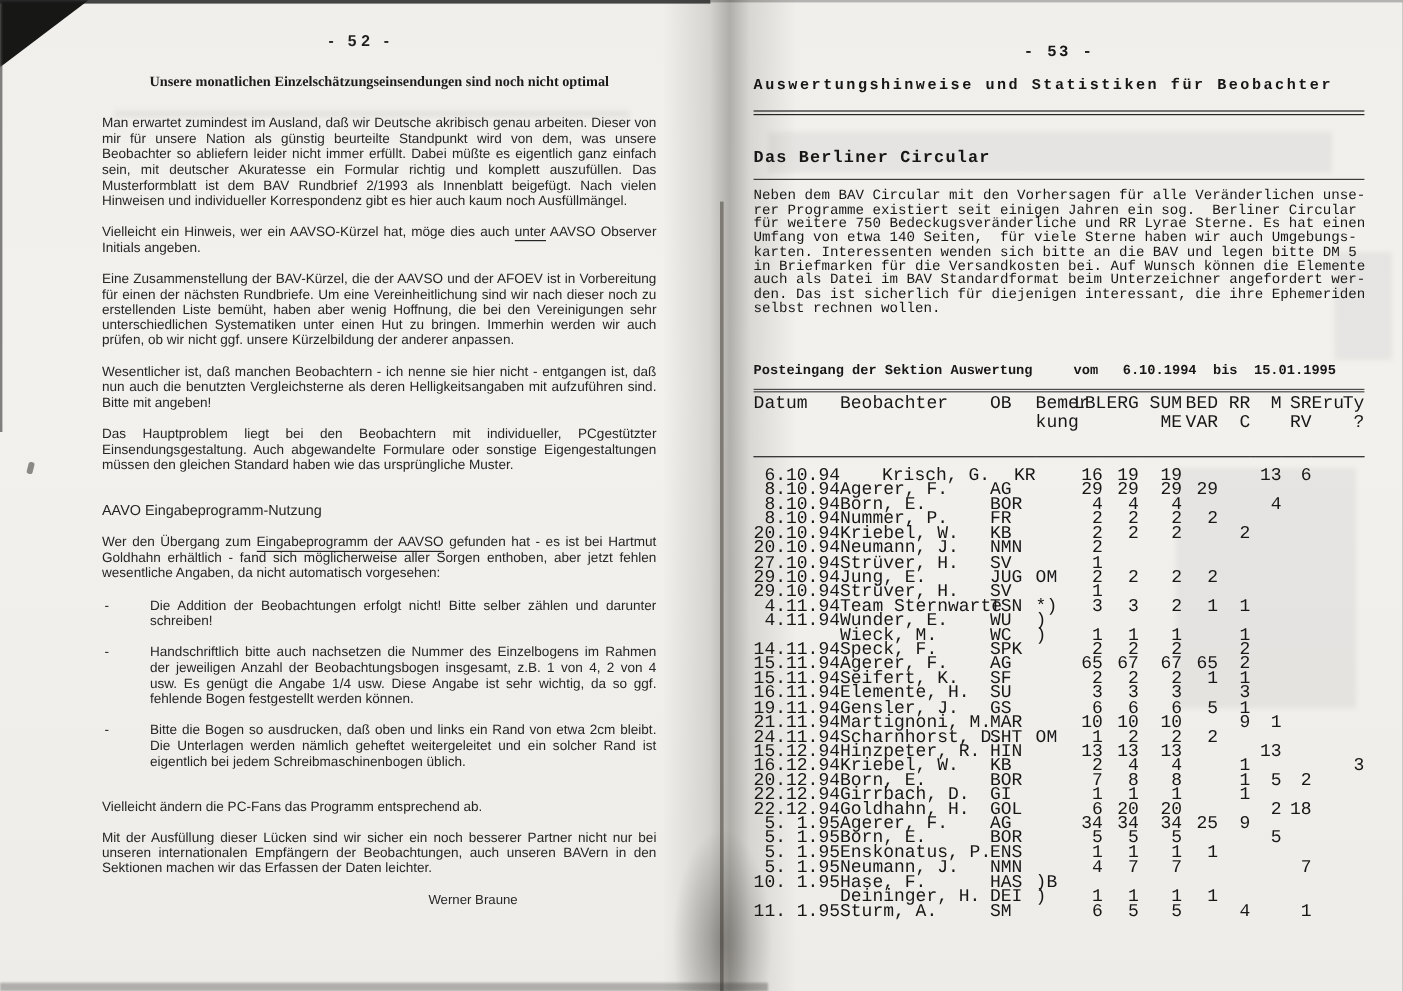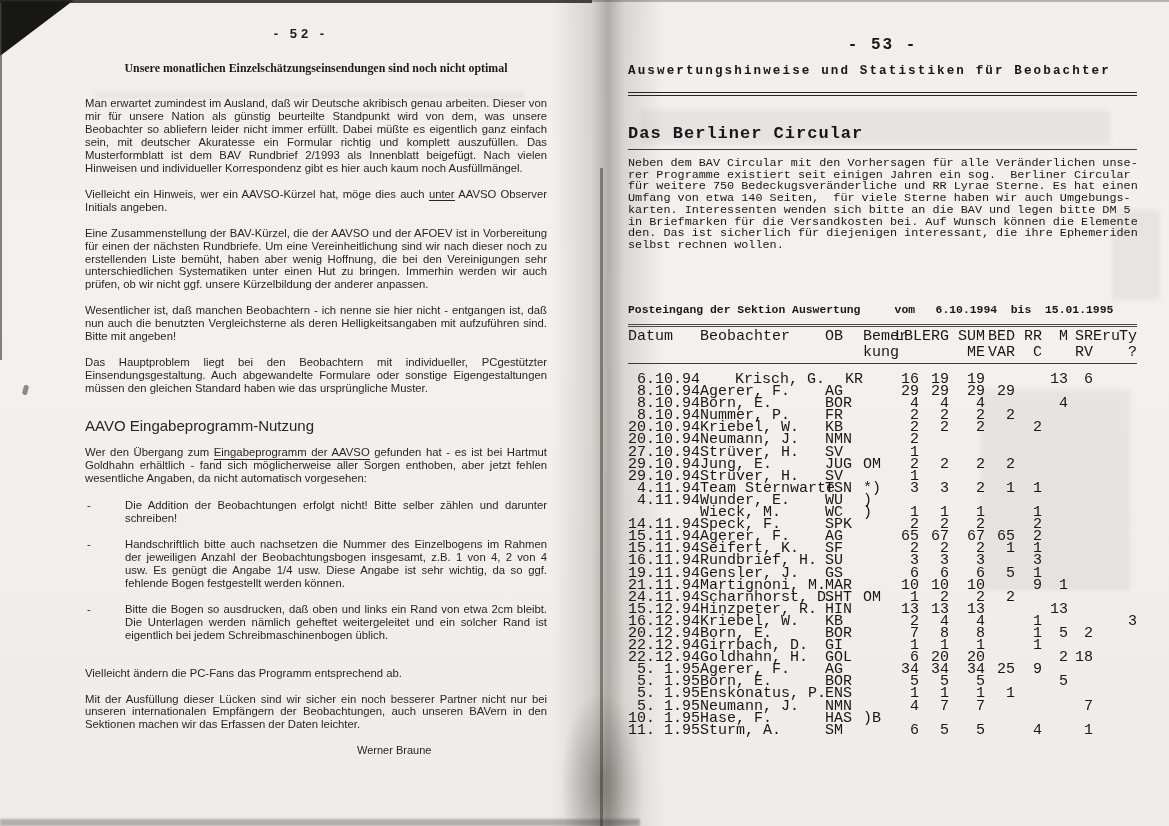--- a/index.html
+++ b/index.html
@@ -20,46 +20,46 @@
   .gutter-blob{top:690px;left:560px;width:84px;height:136px;
                background:radial-gradient(ellipse at 50% 70%,rgba(45,42,38,.38),rgba(45,42,38,0) 70%);}
   .bottom-line{top:819px;left:0;width:640px;height:7px;background:rgba(45,45,45,.32);filter:blur(1px);}
   .speck{top:385px;left:23px;width:5px;height:10px;background:rgba(55,52,48,.55);border-radius:2px;transform:rotate(14deg);}
   .smudge{background:rgba(60,58,54,.06);filter:blur(2px);}
   
   .left-col{position:absolute;left:85px;top:26px;width:462px;}
   .pagenum-l{text-align:center;margin:0 30px 20px 0;font-size:13px;font-weight:bold;letter-spacing:4px;color:#1d1d1d;}
   .l-title{text-align:center;font-weight:bold;font-size:11.9px;margin-bottom:21px;color:#1c1c1c;font-family:Liberation Serif, serif;}
   .para{font-size:11.3px;line-height:12.95px;text-align:justify;margin:0 0 13px 0;}
-  .subheading{font-size:15px;line-height:13px;margin:24px 0 14px 0;}
+  .subheading{font-size:12px;line-height:13px;margin:24px 0 14px 0;}
   .bullets{list-style:none;margin:14px 0 0 0;padding:0;}
   .bullets li{position:relative;padding-left:40px;margin-bottom:13px;
               font-size:11.3px;line-height:12.95px;text-align:justify;}
   .bullets li .dash{position:absolute;left:2px;top:0;}
   .after-list{margin-top:25px;}
   .u-seg{border-bottom:1px solid #262626;padding-bottom:.5px;}
   .signature{font-size:11px;margin-top:12px;padding-left:272px;}
   
   .mono{font-family:"Liberation Mono",monospace;color:#171717;}
   .r-abs{position:absolute;}
-  .pagenum-r{left:628px;top:36px;width:509px;text-align:center;font-size:16px;font-weight:bold;letter-spacing:2px;}
+  .pagenum-r{left:628px;top:36px;width:509px;text-align:center;font-size:13px;font-weight:bold;letter-spacing:2px;}
   .r-title{left:628px;top:64px;width:520px;font-size:12.6px;font-weight:bold;letter-spacing:2.1px;white-space:nowrap;}
   .r-title-rule{left:628px;top:92px;width:509px;height:4px;border-top:1.6px solid #242424;border-bottom:1.6px solid #242424;box-sizing:border-box;}
-  .r-sect{left:628px;top:124px;font-size:17px;font-weight:bold;letter-spacing:1px;white-space:nowrap;}
+  .r-sect{left:628px;top:124px;font-size:14px;font-weight:bold;letter-spacing:1px;white-space:nowrap;}
   .r-rule{left:628px;width:509px;height:0;border-top:1.6px solid #3a3a3a;}
   .r-para{left:628px;top:158px;font-size:11.8px;line-height:11.7px;}
   .r-para .mline{white-space:pre;}
   .r-post{left:628px;top:304px;font-size:11.4px;white-space:pre;font-weight:bold;text-align:right;}
   .r-post-rule{left:628px;top:324px;width:509px;height:3px;border-top:1.1px solid #4a4a4a;border-bottom:1.1px solid #4a4a4a;box-sizing:border-box;}
   table.report{position:absolute;left:628px;top:331px;border-collapse:collapse;table-layout:fixed;width:509px;
                font-family:"Liberation Mono",monospace;font-size:15px;color:#171717;}
   table.report td,table.report th{padding:0;margin:0;font-weight:normal;white-space:nowrap;overflow:visible;
                line-height:12.1px;height:12.1px;vertical-align:bottom;text-align:right;}
   table.report .al{text-align:left;}
-  table.report thead tr.h2 th{border-bottom:1.6px solid #3a3a3a;padding-bottom:4px;height:16px;}
+  table.report thead tr.h2 th{border-bottom:1.6px solid #3a3a3a;padding-bottom:21px;height:16px;}
   table.report tbody tr:first-child td{padding-top:5px;height:17px;text-align:right;}
   .c-name{padding-left:13px;}
   .c-ob{padding-left:13px;}
   .c-bem{padding-left:10px;font-family:Liberation Mono, monospace;}
 </style>
 </head>
 <body>
 
 <div class="scan">
 
@@ -104,20 +104,21 @@
   <div class="r-abs r-title-rule"></div>
   <div class="r-abs mono r-sect">Das Berliner Circular</div>
   <div class="r-abs r-rule" style="top:149px;"></div>
   <div class="r-abs mono r-para" id="right-para">
       <div class="mline">Neben dem BAV Circular mit den Vorhersagen für alle Veränderlichen unse-</div>
       <div class="mline">rer Programme existiert seit einigen Jahren ein sog.  Berliner Circular</div>
       <div class="mline">für weitere 750 Bedeckugsveränderliche und RR Lyrae Sterne. Es hat einen</div>
       <div class="mline">Umfang von etwa 140 Seiten,  für viele Sterne haben wir auch Umgebungs-</div>
       <div class="mline">karten. Interessenten wenden sich bitte an die BAV und legen bitte DM 5</div>
       <div class="mline">in Briefmarken für die Versandkosten bei. Auf Wunsch können die Elemente</div>
+      <div class="mline">auch als Datei im BAV Standardformat beim Unterzeichner angefordert wer-</div>
       <div class="mline">den. Das ist sicherlich für diejenigen interessant, die ihre Ephemeriden</div>
       <div class="mline">selbst rechnen wollen.</div>
     </div>
   <div class="r-abs mono r-post">Posteingang der Sektion Auswertung     vom   6.10.1994  bis  15.01.1995</div>
   <div class="r-abs r-post-rule"></div>
 
   <table class="report">
     <colgroup id="report-cols">
         <col style="width: 72px;">
         <col style="width: 125px;">
@@ -386,21 +387,21 @@
           <td>2</td>
           <td>1</td>
           <td>1</td>
           <td></td>
           <td></td>
           <td></td>
           <td></td>
         </tr>
         <tr>
           <td>16.11.94</td>
-          <td class="al c-name">Rundbrief, H.</td>
+          <td class="al c-name">Elemente, H.</td>
           <td class="al c-ob">SU</td>
           <td class="al c-bem"></td>
           <td>3</td>
           <td>3</td>
           <td>3</td>
           <td></td>
           <td>3</td>
           <td></td>
           <td></td>
           <td></td>
@@ -588,20 +589,35 @@
         </tr>
         <tr>
           <td>10. 1.95</td>
           <td class="al c-name">Hase, F.</td>
           <td class="al c-ob">HAS</td>
           <td class="al c-bem">)B</td>
           <td></td>
           <td></td>
           <td></td>
           <td></td>
+          <td></td>
+          <td></td>
+          <td></td>
+          <td></td>
+          <td></td>
+        </tr>
+        <tr>
+          <td></td>
+          <td class="al c-name">Deininger, H.</td>
+          <td class="al c-ob">DEI</td>
+          <td class="al c-bem">)</td>
+          <td>1</td>
+          <td>1</td>
+          <td>1</td>
+          <td>1</td>
           <td></td>
           <td></td>
           <td></td>
           <td></td>
           <td></td>
         </tr>
         <tr>
           <td>11. 1.95</td>
           <td class="al c-name">Sturm, A.</td>
           <td class="al c-ob">SM</td>

